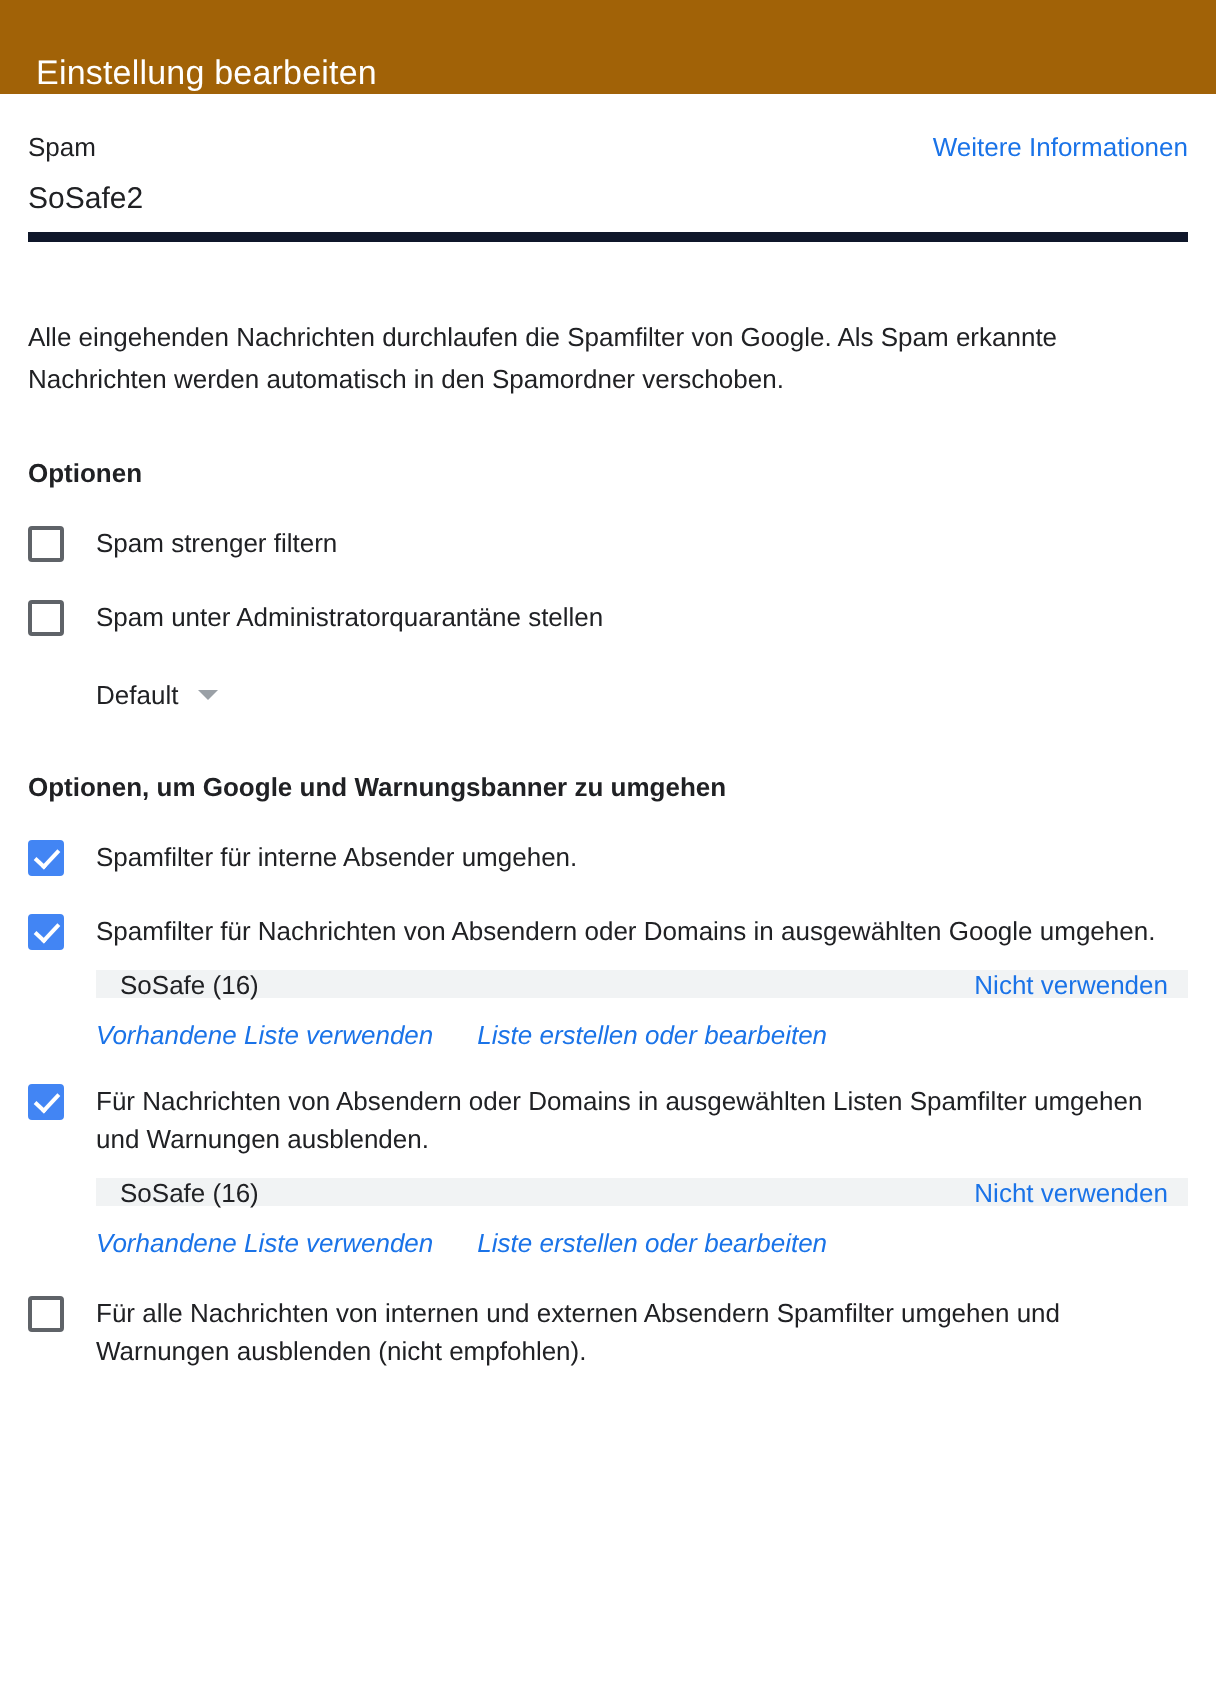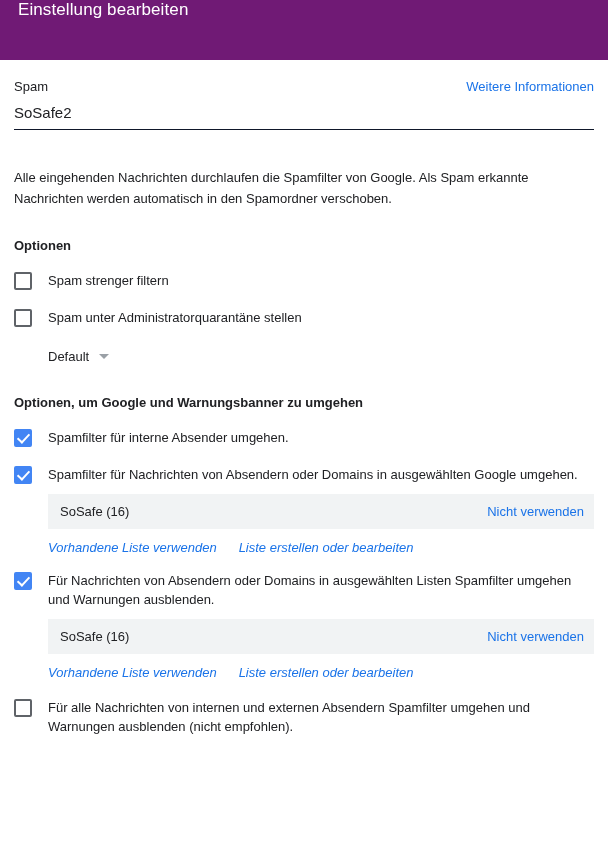--- a/index.html
+++ b/index.html
@@ -9,24 +9,24 @@
     width: 608px;
     height: 851px;
     background: #ffffff;
     font-family: "Liberation Sans", sans-serif;
     color: #202124;
     overflow: hidden;
   }
 
   
   .dialog-header {
-    height: 60px;
-    background: #701a75;
-    display: flex;
-    align-items: flex-start;
+    height: 47px;
+    background: #a16207;
+    display: flex;
+    align-items: flex-end;
     padding: 0 18px;
   }
   .dialog-title {
     color: #ffffff;
     font-size: 17px;
     font-weight: 400;
     letter-spacing: 0.1px;
   }
 
   
@@ -46,21 +46,21 @@
   }
   .link {
     color: #1a73e8;
     font-size: 13px;
     text-decoration: none;
     cursor: pointer;
   }
 
   .name-field {
     margin-top: 10px;
-    border-bottom: 1px solid #0f172a;
+    border-bottom: 5px solid #0f172a;
     padding-bottom: 7px;
   }
   .name-value {
     font-size: 15px;
     color: #202124;
   }
 
   .description {
     margin-top: 37px;
     font-size: 13px;
@@ -137,21 +137,21 @@
     border-left: 5px solid transparent;
     border-right: 5px solid transparent;
     border-top: 5px solid #9aa0a6;
   }
 
   
   .list-chip {
     margin-left: 34px;
     margin-top: 10px;
     background: #f1f3f4;
-    height: 35px;
+    height: 14px;
     display: flex;
     align-items: center;
     justify-content: space-between;
     padding: 0 10px 0 12px;
   }
   .list-chip-name {
     font-size: 13px;
     color: #202124;
   }
   .chip-link {

